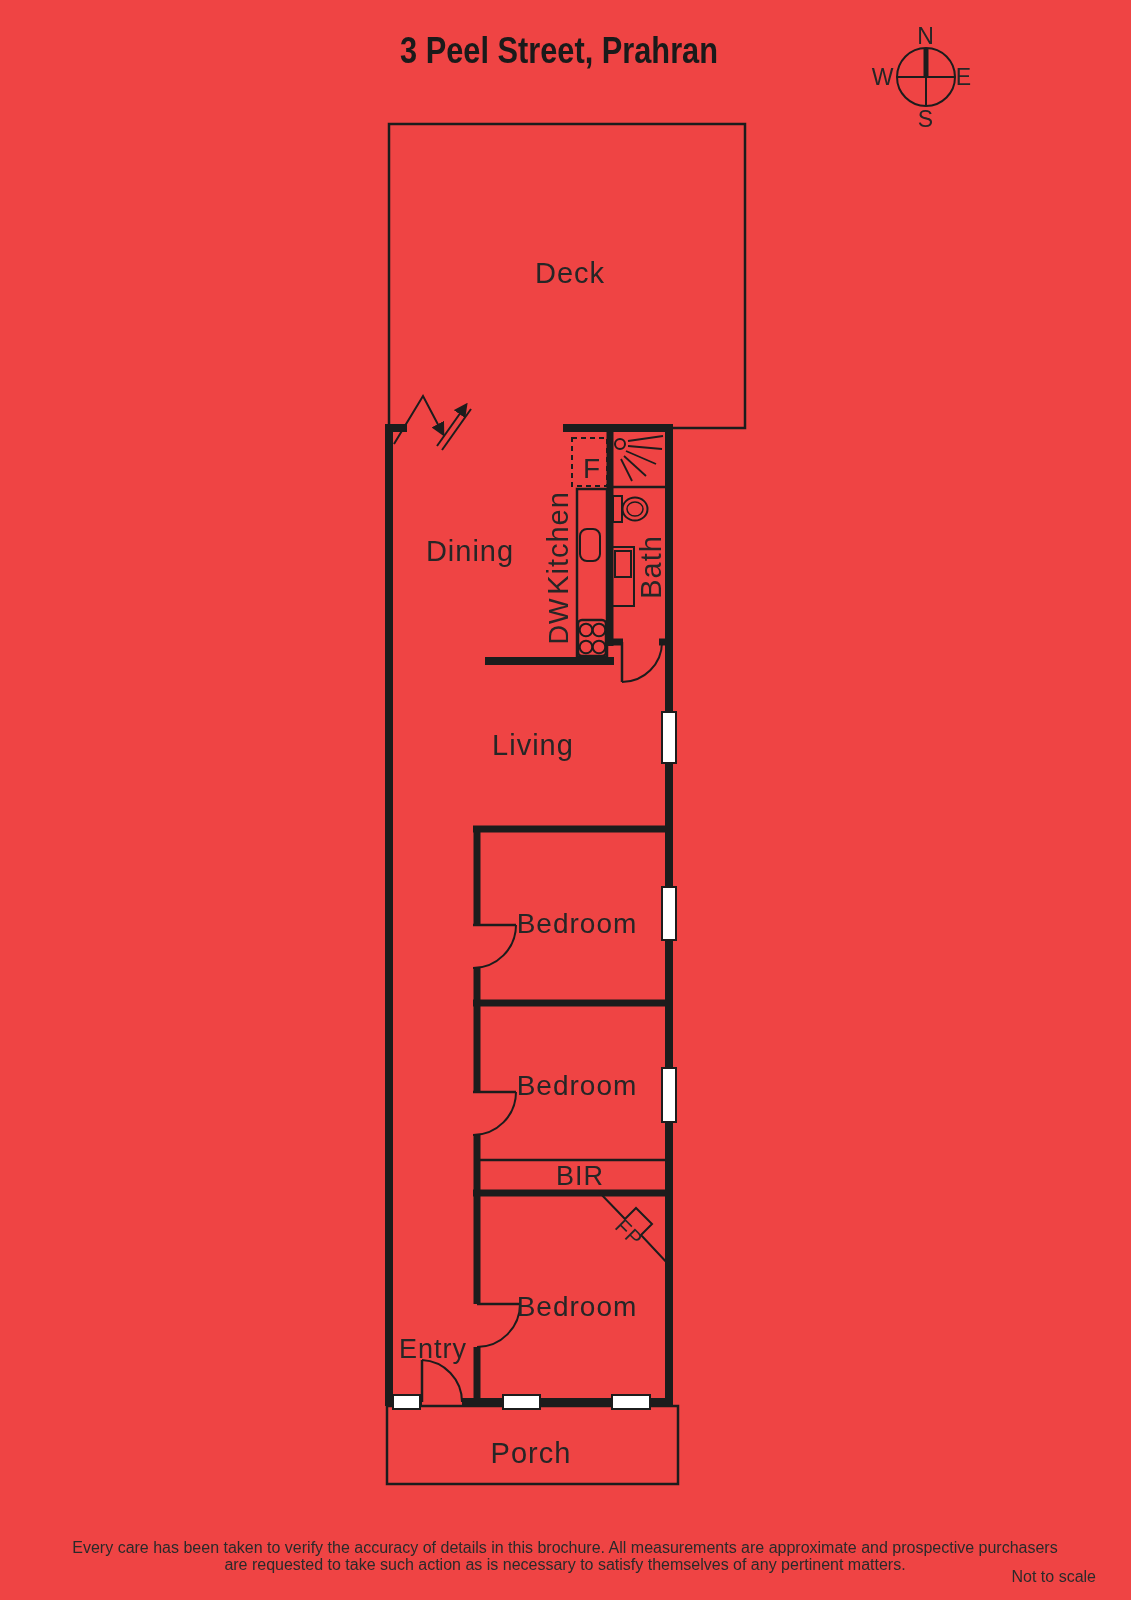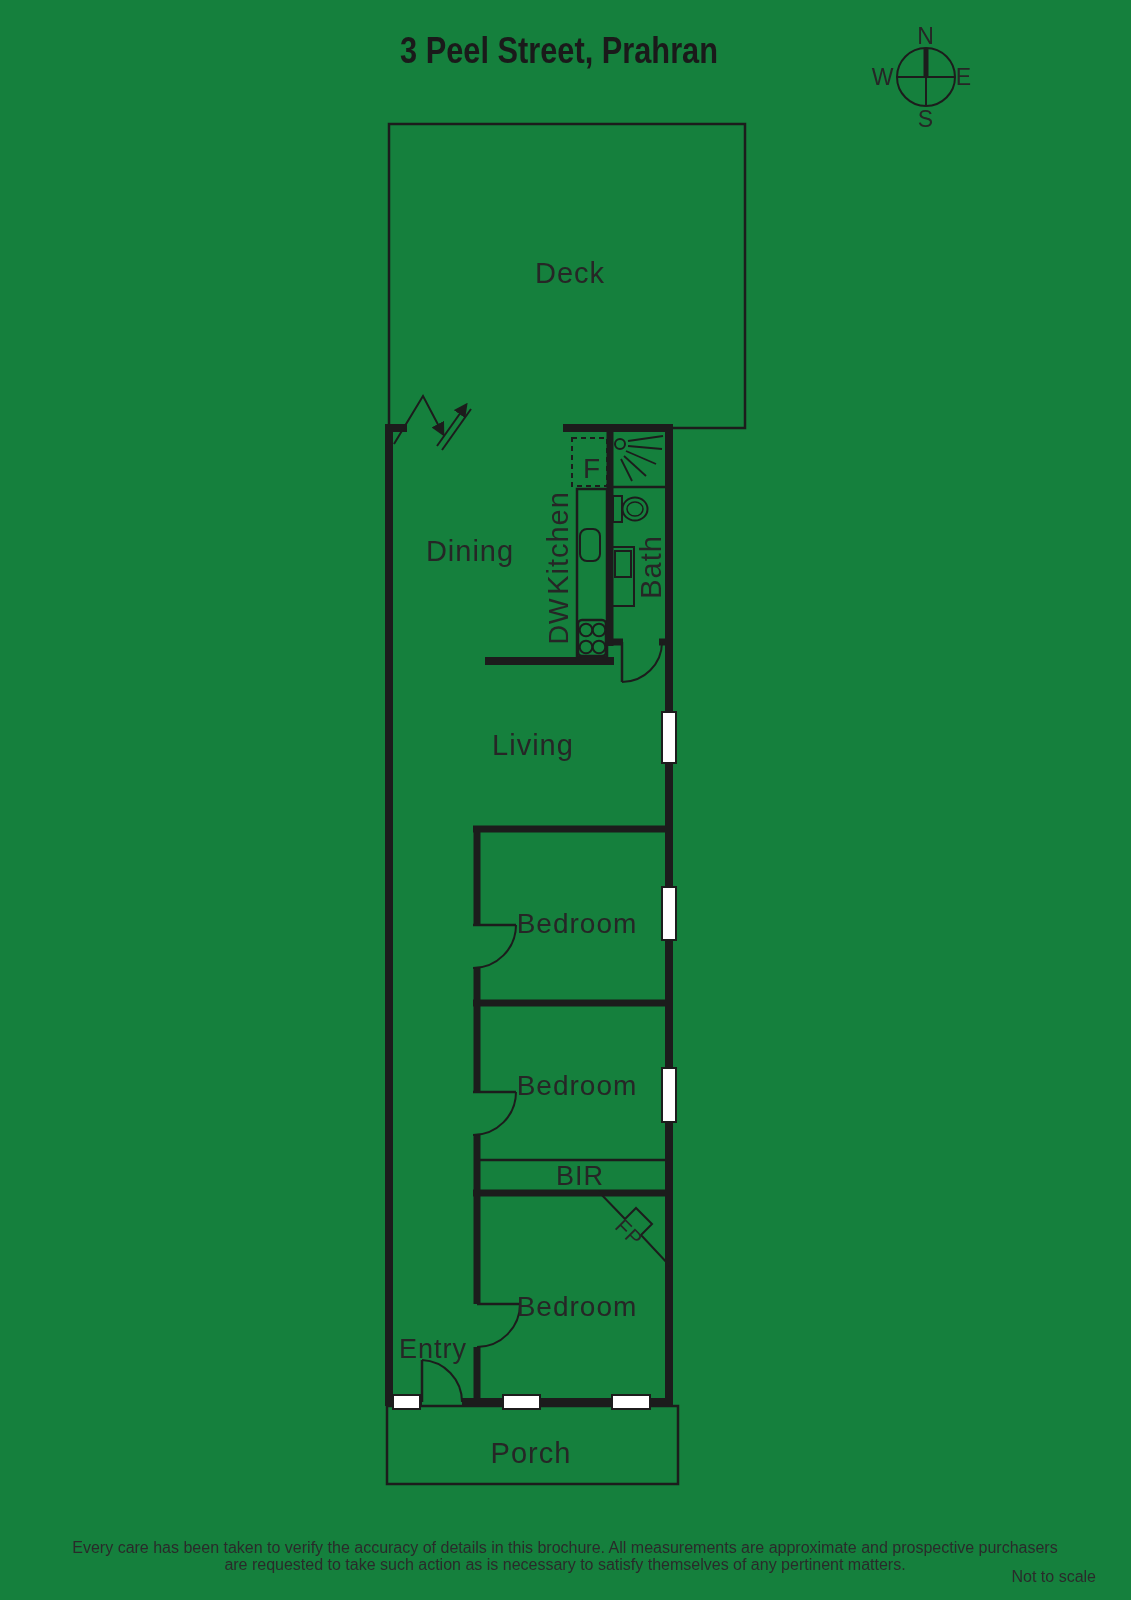--- a/index.html
+++ b/index.html
@@ -1,16 +1,16 @@
 <!DOCTYPE html>
 <html><head>
 <meta charset="utf-8">
 <style>
   html,body{margin:0;padding:0;background:#ffffff;}
-  .page{position:relative;width:1131px;height:1600px;background:#15803d;overflow:hidden;
+  .page{position:relative;width:1131px;height:1600px;background:#ef4444;overflow:hidden;
         font-family:"Liberation Sans",sans-serif;}
   svg{display:block;}
   .wall{stroke:#1c1c1c;fill:none;}
   .thin{stroke:#1c1c1c;fill:none;}
   .fix{stroke:#1c1c1c;fill:none;}
   .win{fill:#ffffff;stroke:#1c1c1c;stroke-width:2;}
   .lbl{fill:#262626;letter-spacing:1px;}
   .title{fill:#1a1a1a;font-weight:bold;}
   .foot{fill:#2a2a2a;}
 </style>

